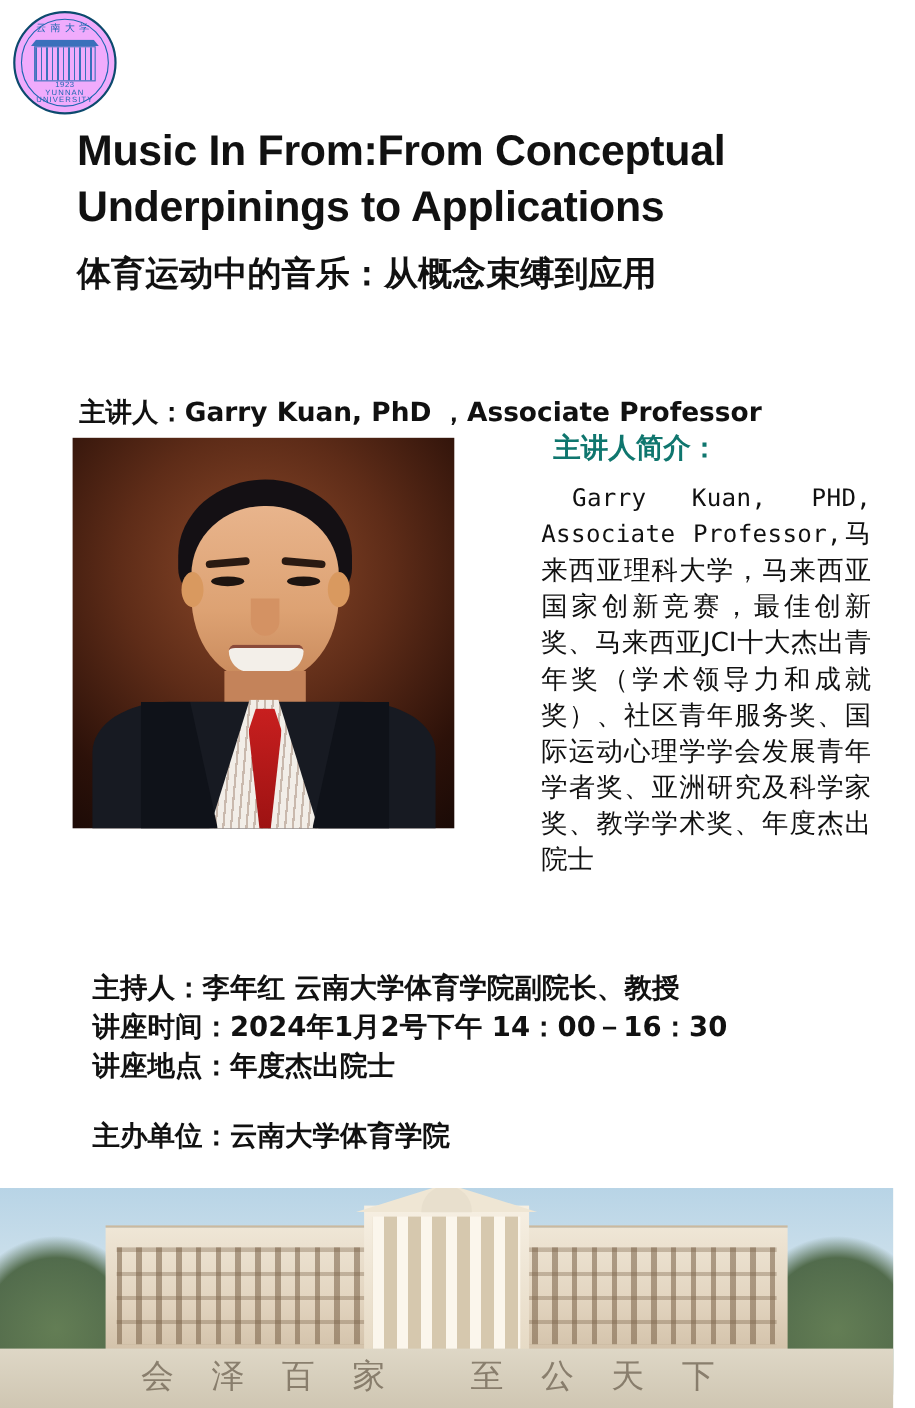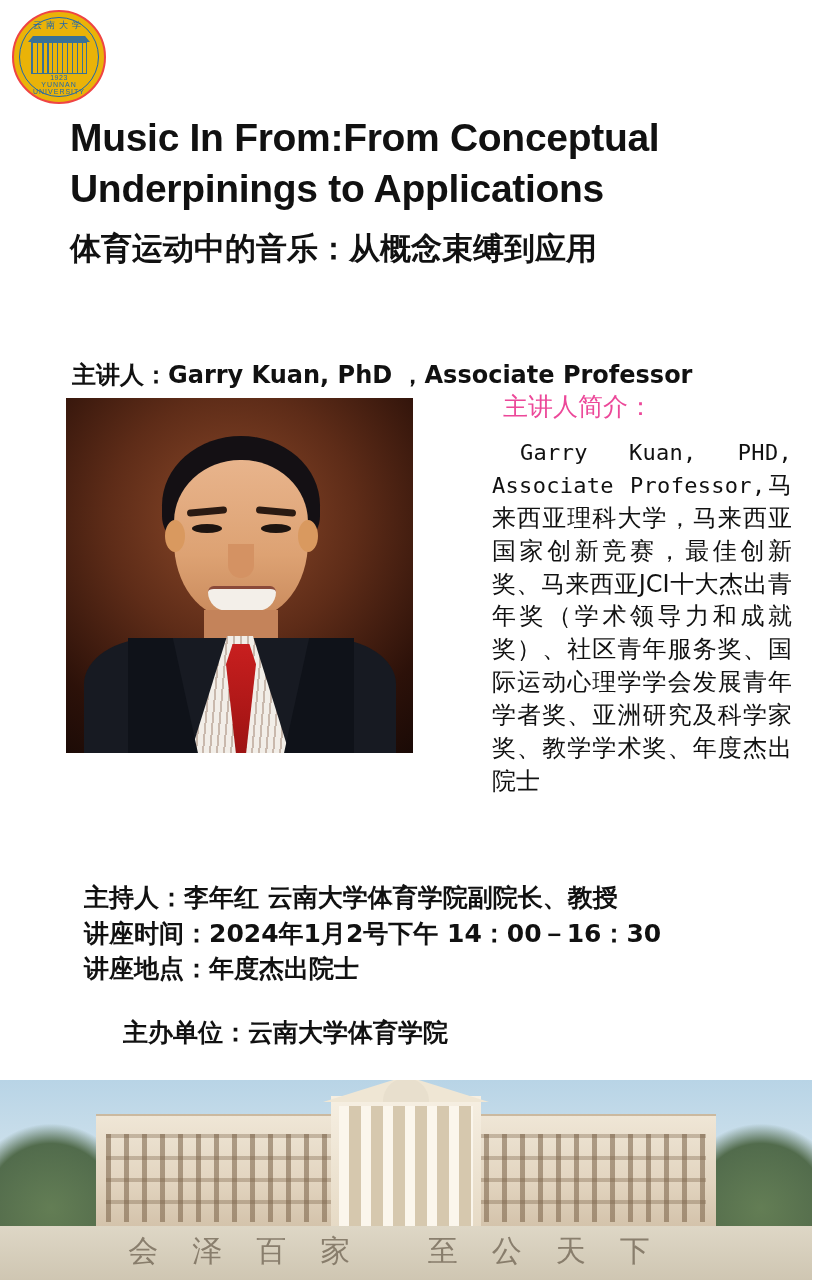--- a/index.html
+++ b/index.html
@@ -24,23 +24,23 @@
     width: 148px;
     height: 100px;
   }
   .logo-seal {
     position: absolute;
     top: 2px;
     left: 4px;
     width: 94px;
     height: 94px;
     border-radius: 50%;
-    border: 2px solid #ef4444;
+    border: 2px solid #0c4a6e;
     box-sizing: border-box;
-    background: #eab308;
+    background: #f0abfc;
   }
   .logo-seal .inner-ring {
     position: absolute;
     top: 5px;
     left: 5px;
     right: 5px;
     bottom: 5px;
     border-radius: 50%;
     border: 1px solid #1b66b0;
   }
@@ -254,22 +254,22 @@
   }
   .p-lapel-l { left: 62px; clip-path: polygon(0% 0%, 64% 0%, 100% 96%, 0% 100%); }
   .p-lapel-r { left: 218px; clip-path: polygon(36% 0%, 100% 0%, 100% 100%, 0% 96%); }
 
   
   .bio-title {
     position: absolute;
     left: 503px;
     top: 390px;
     font-size: 25px;
-    font-weight: 400;
-    color: #ec4899;
+    font-weight: 700;
+    color: #0f766e;
     font-family: "DejaVu Sans", sans-serif;
   }
   .bio-body {
     position: absolute;
     left: 492px;
     top: 436px;
     width: 300px;
     font-size: 24px;
     line-height: 1.37;
     color: #111111;
@@ -292,21 +292,21 @@
     width: 700px;
     font-family: "DejaVu Sans", sans-serif;
     color: #111111;
   }
   .info .row {
     font-size: 25px;
     font-weight: 600;
     line-height: 1.42;
     white-space: nowrap;
   }
-  .info .row.spaced { margin-top: 28px; margin-left: 39px; }
+  .info .row.spaced { margin-top: 28px; }
 
   
   .footer-img {
     position: absolute;
     left: 0;
     bottom: 0;
     width: 812px;
     height: 200px;
     overflow: hidden;
     background: linear-gradient(180deg, #cfe0ea 0%, #dfe8ec 42%, #e7e2d6 100%);

